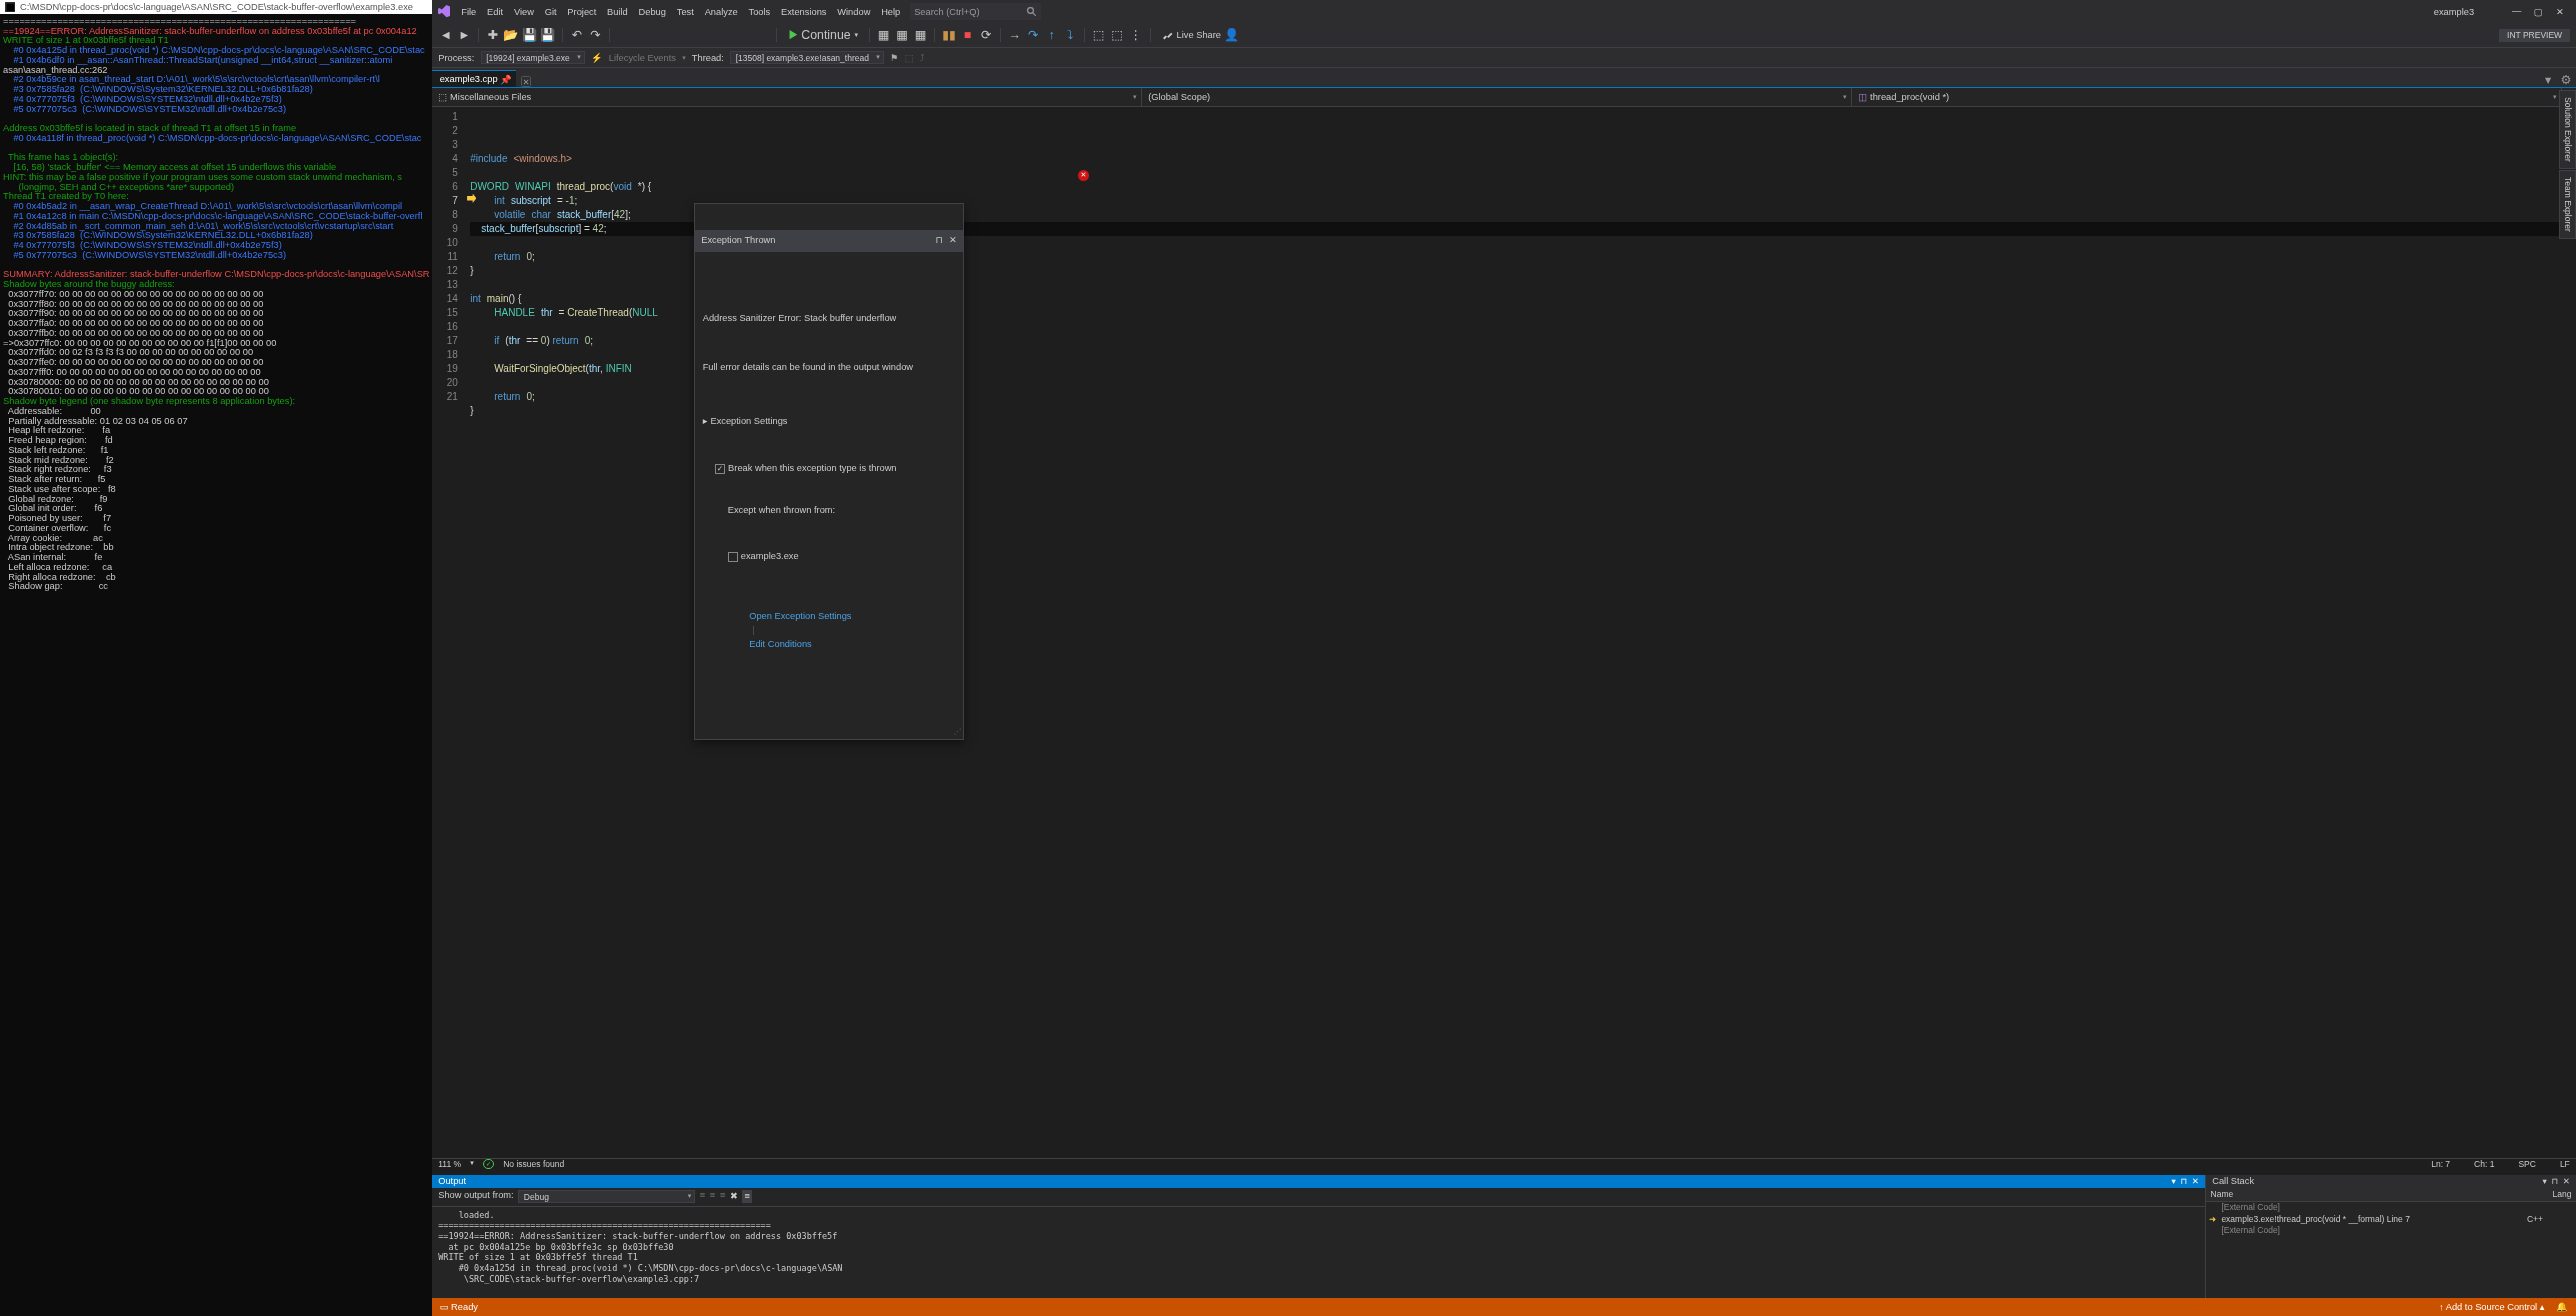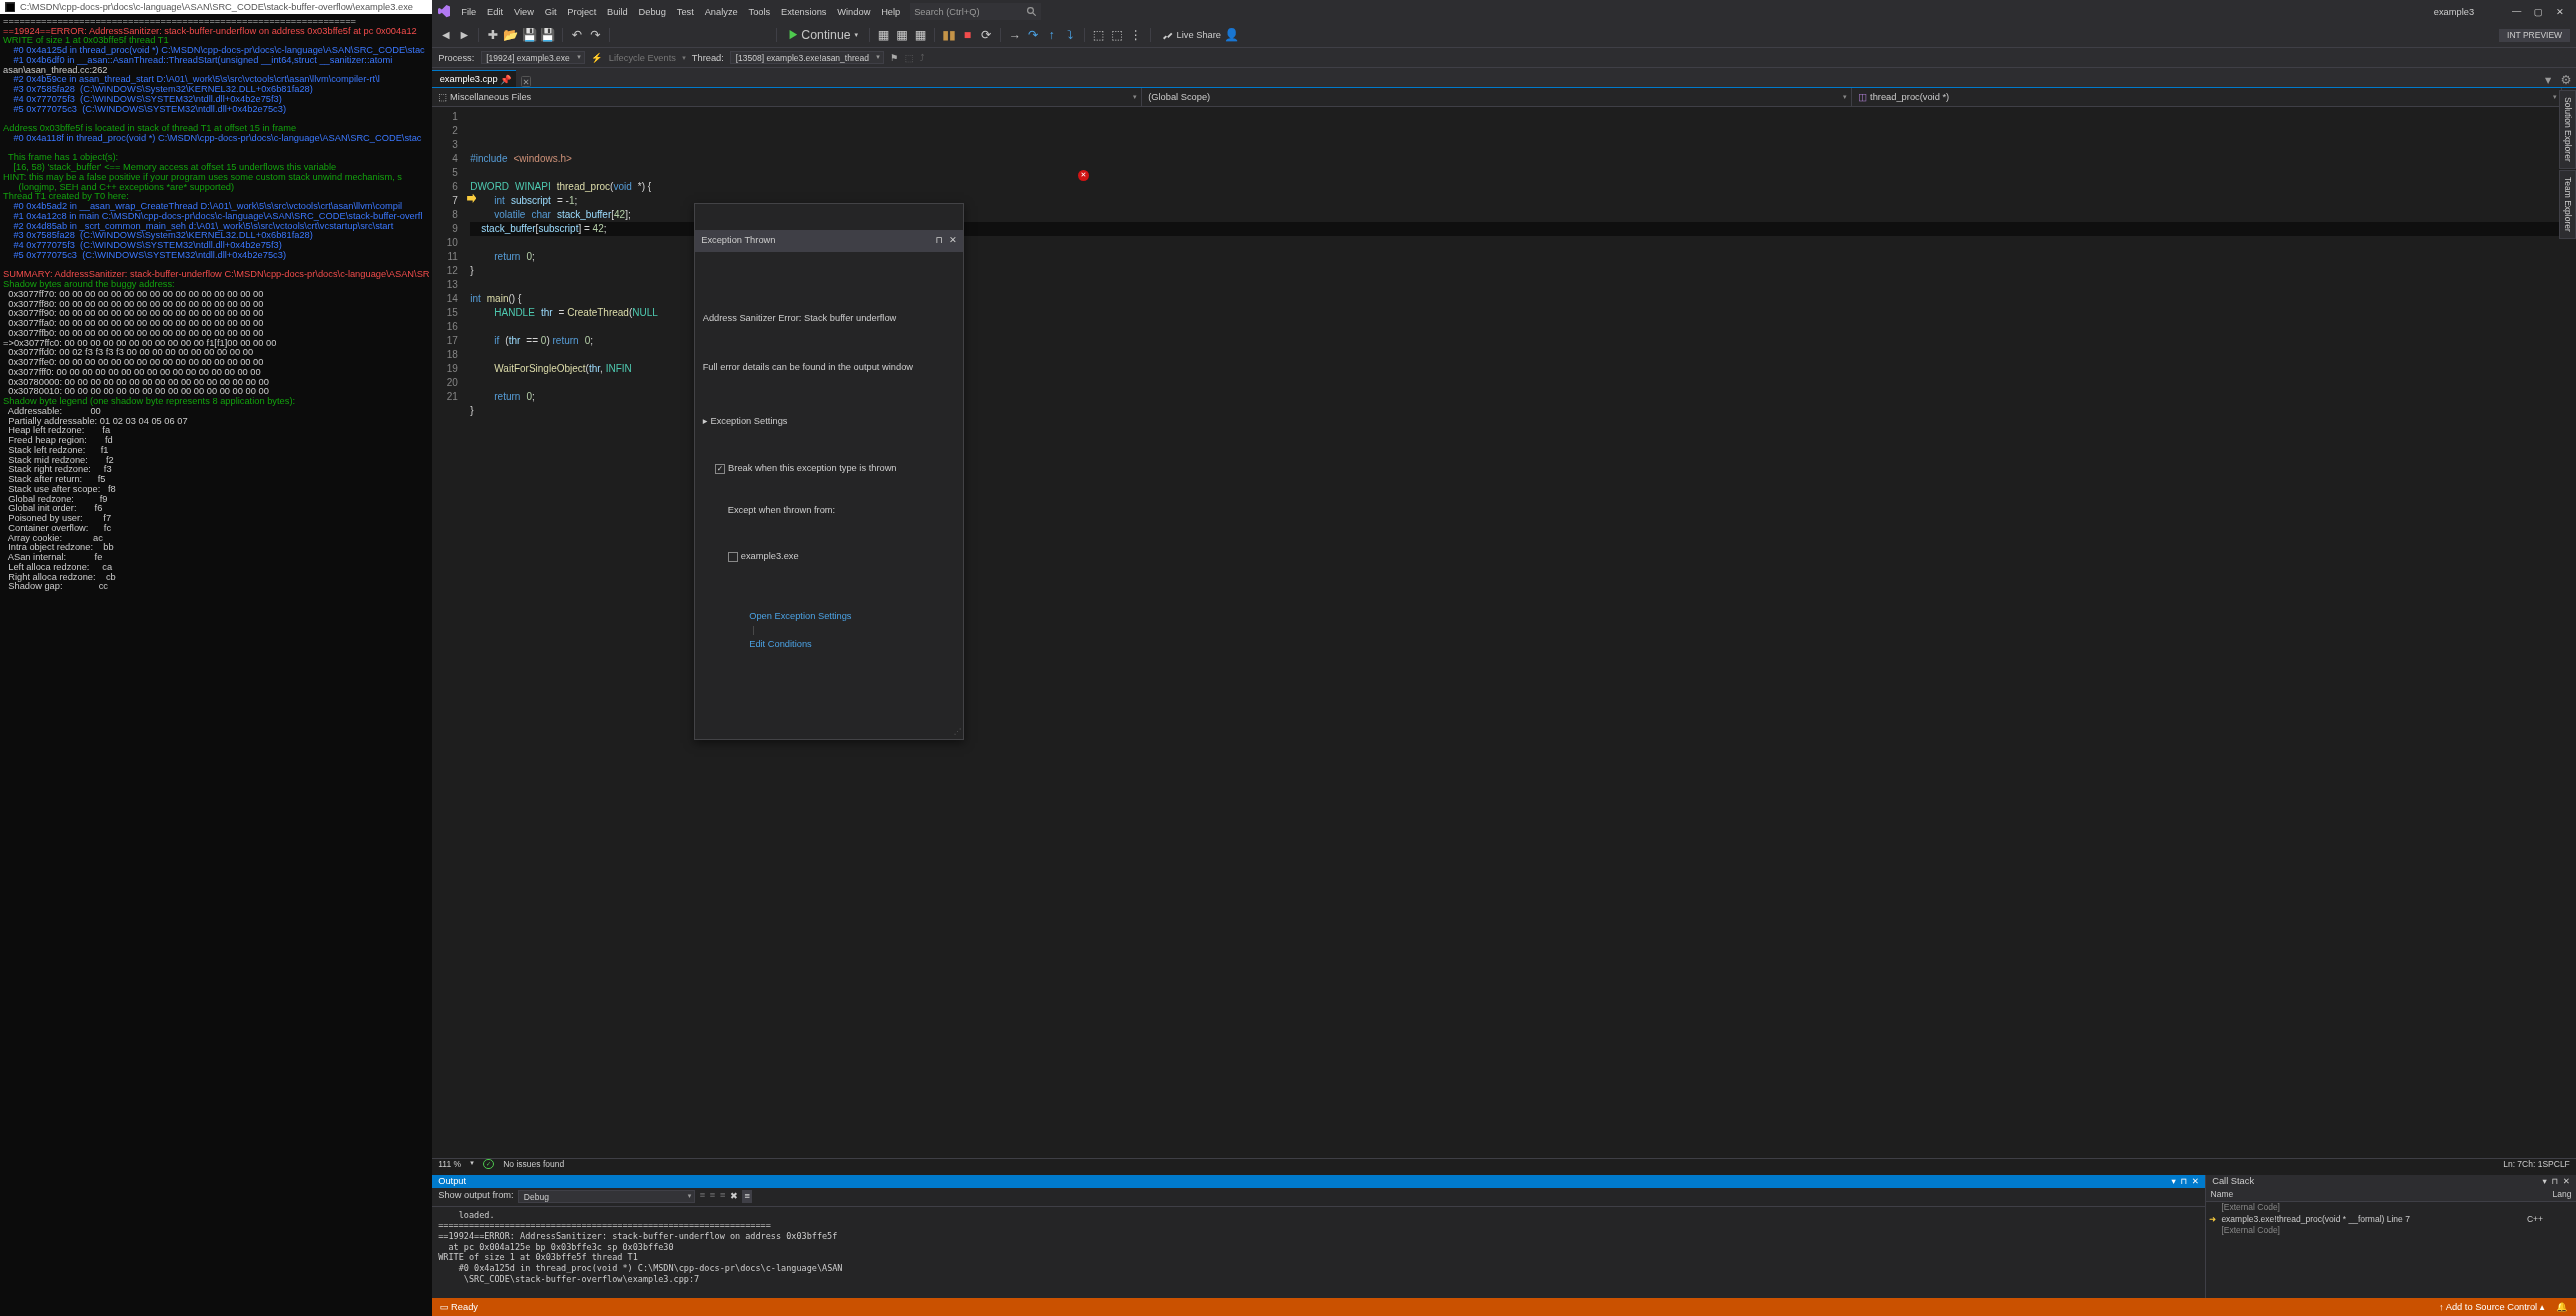--- a/index.html
+++ b/index.html
@@ -66,21 +66,21 @@
 .popup-title .btns { margin-left:auto; display:flex; gap:6.2px; }
 .popup-body { padding:6.2px 7.7px; line-height:1.5; }
 .popup-body a { color:#4ba1e2; cursor:pointer; }
 .popup-body .sep { color:#555; margin:0 3.1px; }
 .popup-body .sect { display:flex; align-items:center; gap:3.1px; margin-top:4.6px; }
 .popup-body .chk { width:10px; height:10px; background:#252526; border:0.8px solid #888; display:inline-flex; align-items:center; justify-content:center; font-size:7.7px; }
 .popup-body .indent { margin-left:12.3px; }
 .popup-resize { position:absolute; bottom:1.5px; right:1.5px; font-size:7.7px; color:#666; }
 .statusstrip { height:17px; background:#1e1e1e; border-top:0.8px solid #3f3f46; display:flex; padding:0 6.2px; font-size:8.5px; color:#ccc; gap:9.3px; }
 .statusstrip .ok { width:10.8px; height:10.8px; border:0.8px solid #4ec94e; border-radius:50%; color:#4ec94e; display:inline-flex; align-items:center; justify-content:center; font-size:6.2px; }
-.statusstrip .right { margin-left:auto; display:flex; gap:0; }
+.statusstrip .right { margin-left:auto; display:flex; gap:24px; }
 .bottom { display:flex; height:123px; }
 .output-pane { flex:1; min-width:0; background:#252526; display:flex; flex-direction:column; border-right:0.8px solid #3f3f46; }
 .pane-title { background:#007acc; color:#fff; padding:1.5px 6.2px; font-size:9.3px; display:flex; align-items:center; }
 .pane-title.inactive { background:#2d2d30; color:#ccc; }
 .pane-title .btns { margin-left:auto; display:flex; gap:4.6px; font-size:8.5px; }
 .output-tb { display:flex; gap:4.6px; padding:2.3px 6.2px; font-size:9.3px; border-bottom:0.8px solid #3f3f46; }
 .output-tb .combo { background:#333337; border:0.8px solid #3f3f46; padding:0.8px 14px 0.8px 4.6px; position:relative; font-size:8.5px; }
 .output-tb .combo::after { content:"▾"; position:absolute; right:3.1px; font-size:7px; color:#999; }
 .output-body { flex:1; overflow:auto; padding:3.1px 6.2px; font-family:Consolas,monospace; font-size:8.5px; color:#ccc; white-space:pre-wrap; line-height:1.25; }
 .callstack-pane { width:370px; background:#252526; display:flex; flex-direction:column; }

